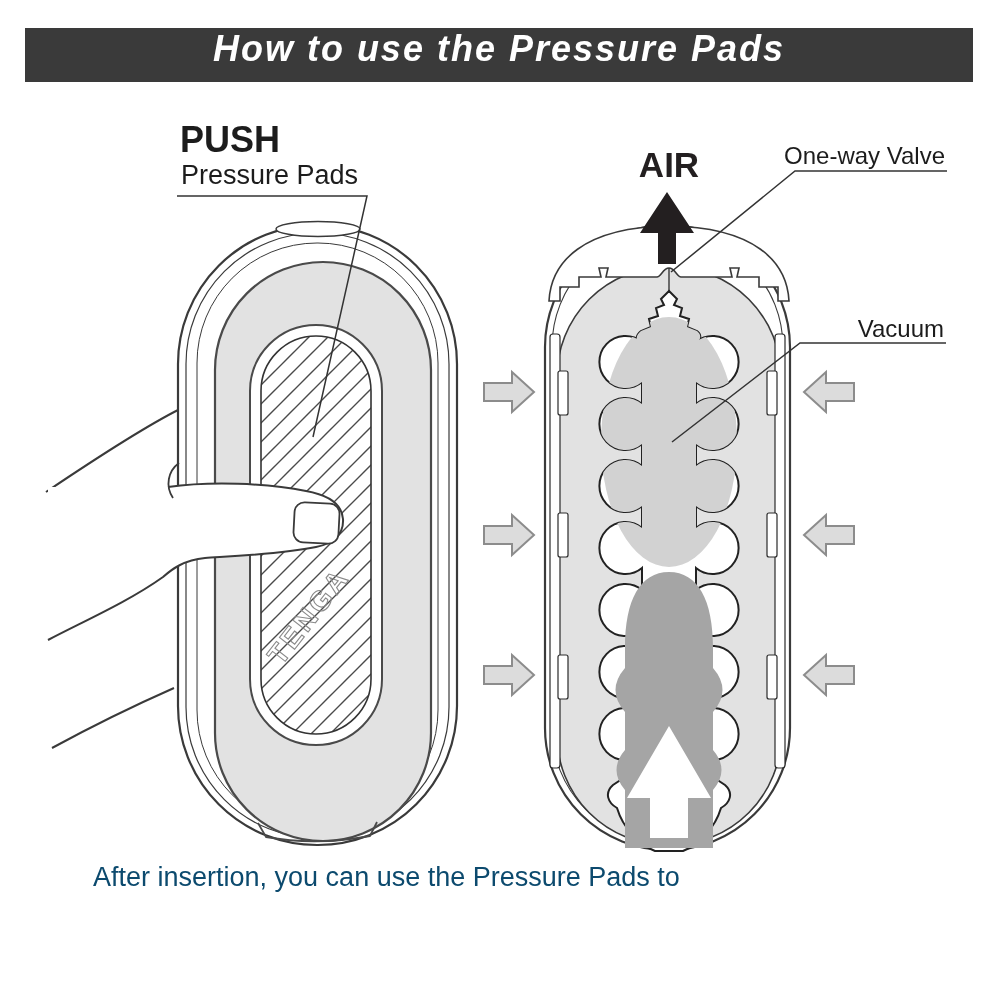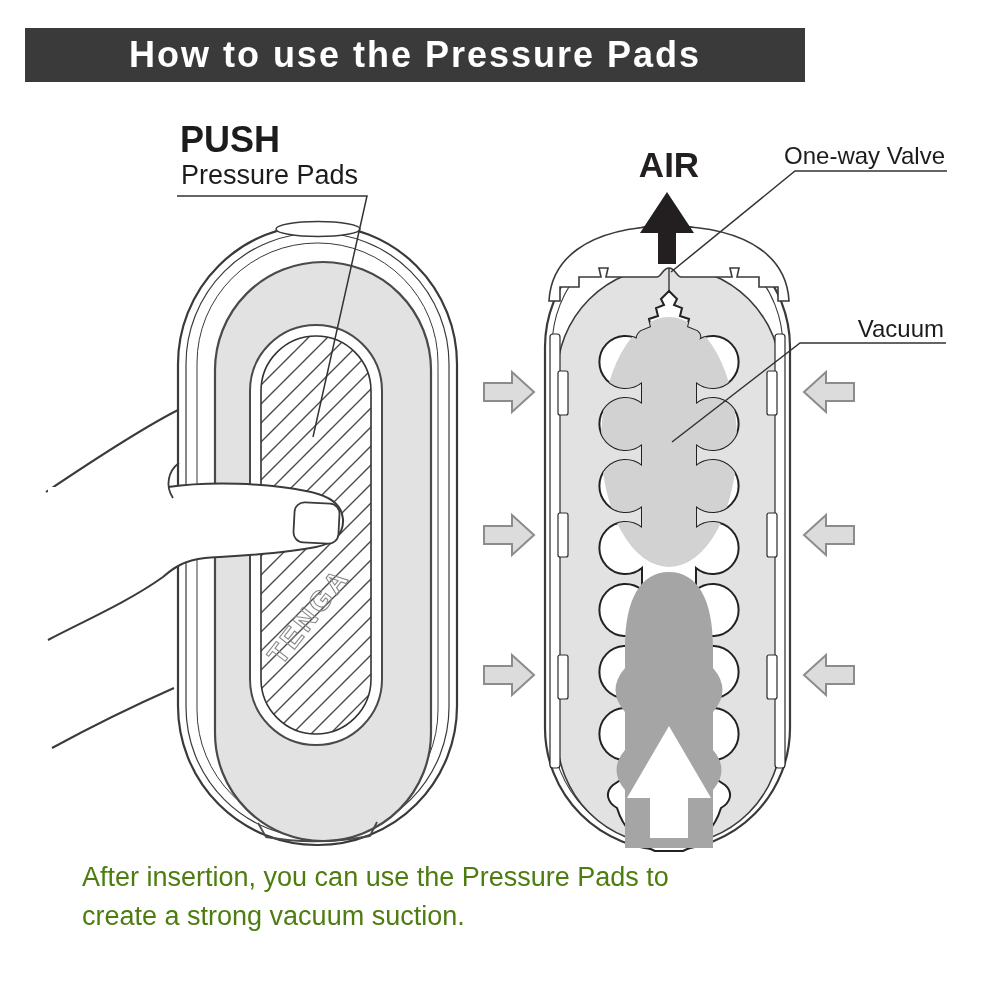--- a/index.html
+++ b/index.html
@@ -1,21 +1,21 @@
 <!DOCTYPE html>
 <html><head>
 <meta charset="utf-8">
 <style>
   html,body{margin:0;padding:0;background:#ffffff;}
   .page{position:relative;width:1000px;height:1000px;background:#ffffff;overflow:hidden;
         font-family:"Liberation Sans", sans-serif;}
-  .header-bar{position:absolute;left:25px;top:28px;width:780px;height:54px;background:#3a3a3a;
-        display:flex;align-items:center;justify-content:center;}
+  .header-bar{position:absolute;left:25px;top:28px;width:948px;height:54px;background:#3a3a3a;
+        display:flex;justify-content:center;font-style:italic;}
   .header-bar span{color:#ffffff;font-size:36px;font-weight:bold;letter-spacing:2px;}
-  .desc{position:absolute;left:82px;top:858px;width:880px;color:#4d7c0f;
+  .desc{position:absolute;left:93px;top:858px;width:880px;color:#0c4a6e;
         font-size:27px;line-height:39px;}
   svg{position:absolute;left:0;top:0;}
   svg text{font-family:"Liberation Sans", sans-serif;}
 </style>
 </head>
 <body>
 
 <div class="page">
 
   <div class="header-bar">
@@ -139,16 +139,15 @@
       <path d="M484,526 H512 V515 L534,535 L512,555 V544 H484 Z"></path>
       <path d="M484,666 H512 V655 L534,675 L512,695 V684 H484 Z"></path>
       <path d="M854,383 H826 V372 L804,392 L826,412 V401 H854 Z"></path>
       <path d="M854,526 H826 V515 L804,535 L826,555 V544 H854 Z"></path>
       <path d="M854,666 H826 V655 L804,675 L826,695 V684 H854 Z"></path>
     </g>
   </svg>
 
   <div class="desc">
     <div>After insertion, you can use the Pressure Pads to</div>
-    <div>create a strong vacuum suction.</div>
   </div>
 
 </div>
 
 </body></html>

